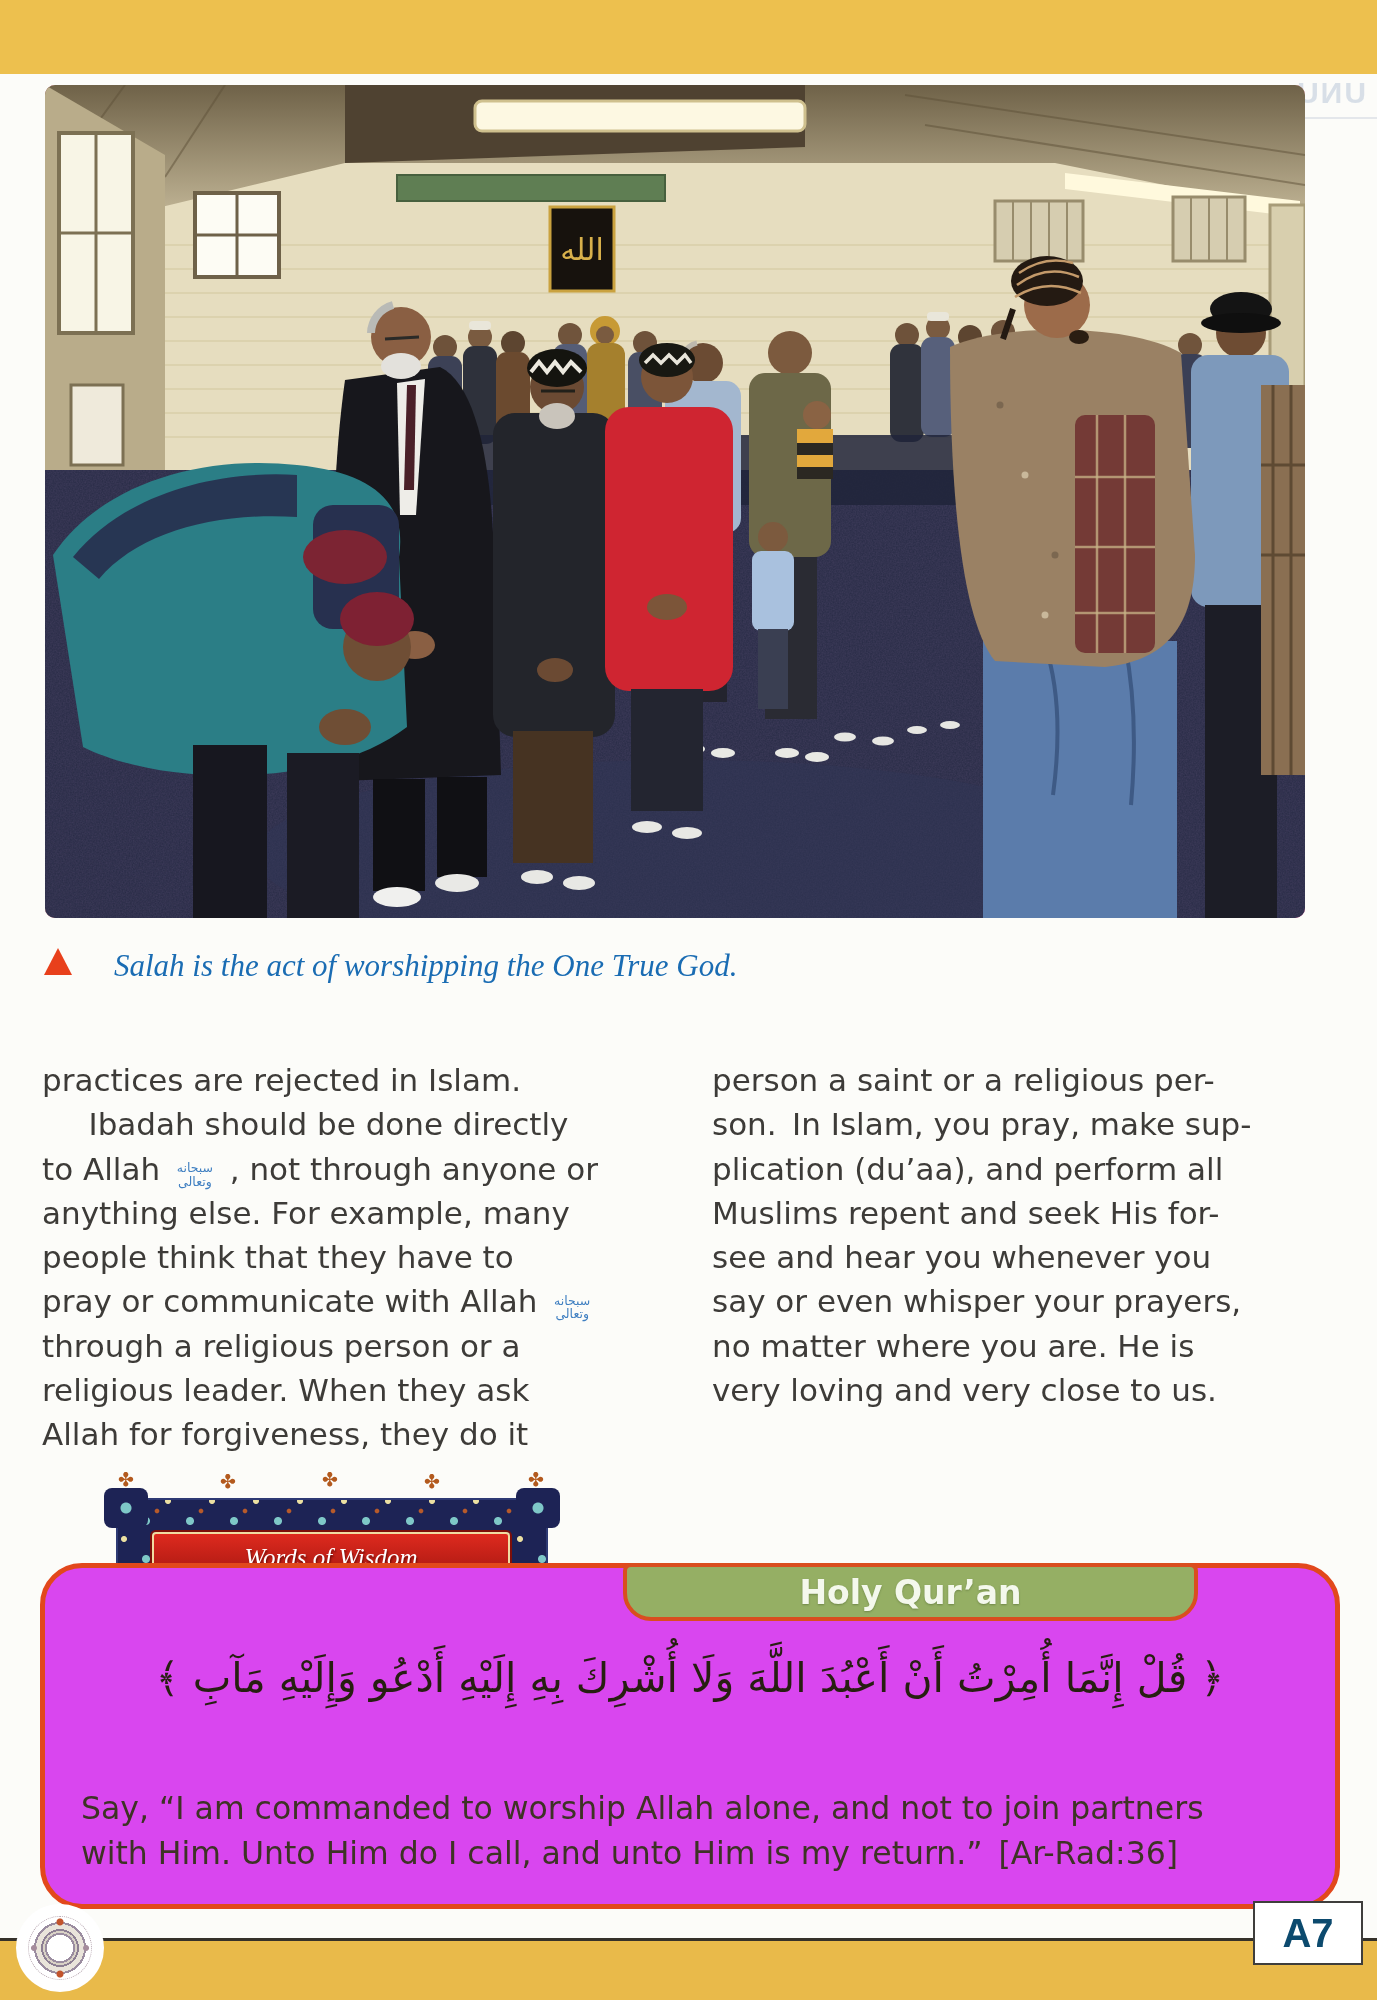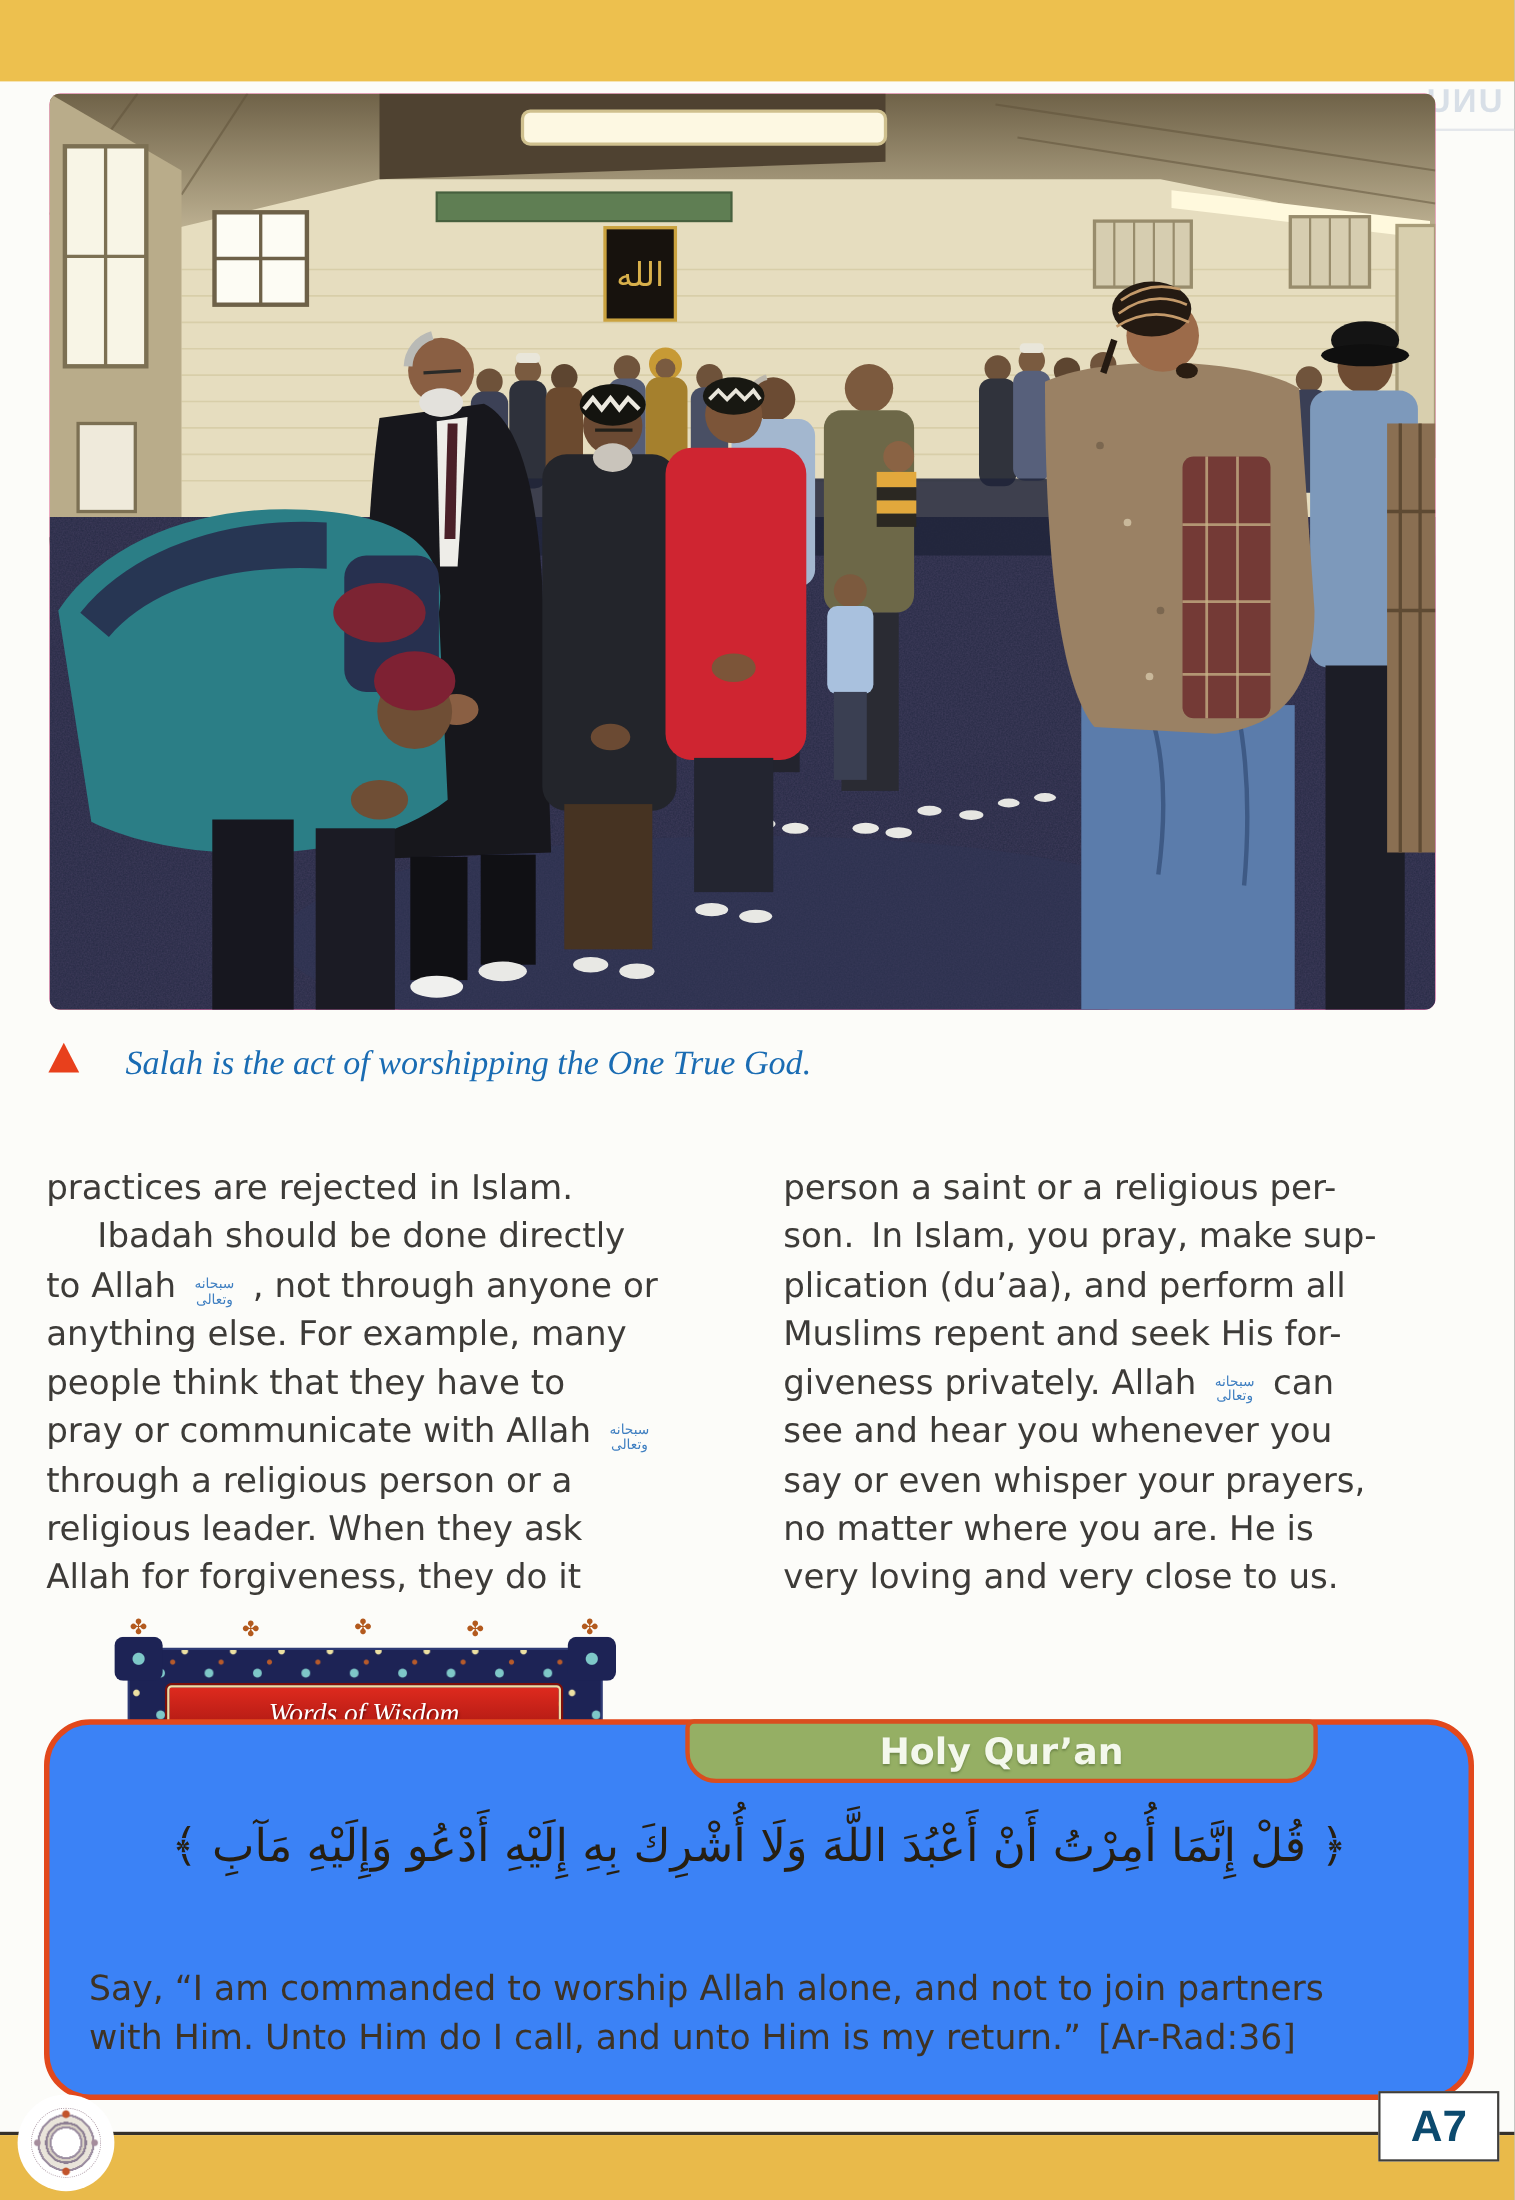--- a/index.html
+++ b/index.html
@@ -53,21 +53,21 @@
     background:linear-gradient(#de2a1e,#a21510);border:2px solid #f0dca2;border-radius:4px;
     box-shadow:0 0 0 2px #7d0f0a;display:flex;align-items:center;justify-content:center;}
   .wow-band span{font-family:"Liberation Serif",serif;font-style:italic;font-size:25px;color:#ffffff;
     text-shadow:1px 2px 2px #6e0c07;}
   .fin{position:absolute;color:#b35a1e;font-size:19px;font-style:normal;}
   .fin::before{content:"✤";}
   .f1{left:18px;top:-4px;} .f2{left:120px;top:-2px;} .f3{left:222px;top:-4px;} .f4{left:324px;top:-2px;} .f5{right:18px;top:-4px;}
   .f6{left:30px;bottom:-6px;} .f7{left:160px;bottom:-8px;} .f8{left:290px;bottom:-6px;} .f9{right:26px;bottom:-6px;}
 
   
-  .cream{position:absolute;left:40px;top:1563px;width:1300px;height:346px;background:#3b82f6;
+  .cream{position:absolute;left:40px;top:1563px;width:1300px;height:346px;background:#d946ef;
          border:5px solid #e2481c;border-radius:42px;}
   .tab{position:absolute;left:578px;top:-5px;width:575px;height:58px;background:#95af64;
        border:4px solid #d94e1f;border-radius:8px 8px 28px 28px;
        display:flex;align-items:center;justify-content:center;}
   .tab span{font-size:33px;font-weight:bold;color:#f4f8ec;text-shadow:0 1px 2px rgba(40,60,20,.35);}
   .verse{position:absolute;left:20px;top:86px;width:1250px;text-align:center;direction:rtl;
          font-size:41px;color:#271f11;font-family:"DejaVu Sans",sans-serif;}
   .trans{position:absolute;left:36px;top:218px;width:1240px;color:#3e3325;}
   .transline{font-size:31.5px;line-height:45px;white-space:nowrap;}
 
@@ -357,21 +357,20 @@
       <div class="bodyline">pray or communicate with Allah <span class="swt">سبحانه وتعالى</span></div>
       <div class="bodyline">through a religious person or a</div>
       <div class="bodyline">religious leader. When they ask</div>
       <div class="bodyline">Allah for forgiveness, they do it</div>
     </div>
   <div class="col right">
       <div class="bodyline">person a saint or a religious per-</div>
       <div class="bodyline">son. In Islam, you pray, make sup-</div>
       <div class="bodyline">plication (du’aa), and perform all</div>
       <div class="bodyline">Muslims repent and seek His for-</div>
-      <div class="bodyline">giveness privately. Allah <span class="swt">سبحانه وتعالى</span> can</div>
       <div class="bodyline">see and hear you whenever you</div>
       <div class="bodyline">say or even whisper your prayers,</div>
       <div class="bodyline">no matter where you are. He is</div>
       <div class="bodyline">very loving and very close to us.</div>
     </div>
 
   <div class="wow">
     <i class="fin f1"></i>
     <i class="fin f2"></i>
     <i class="fin f3"></i>

